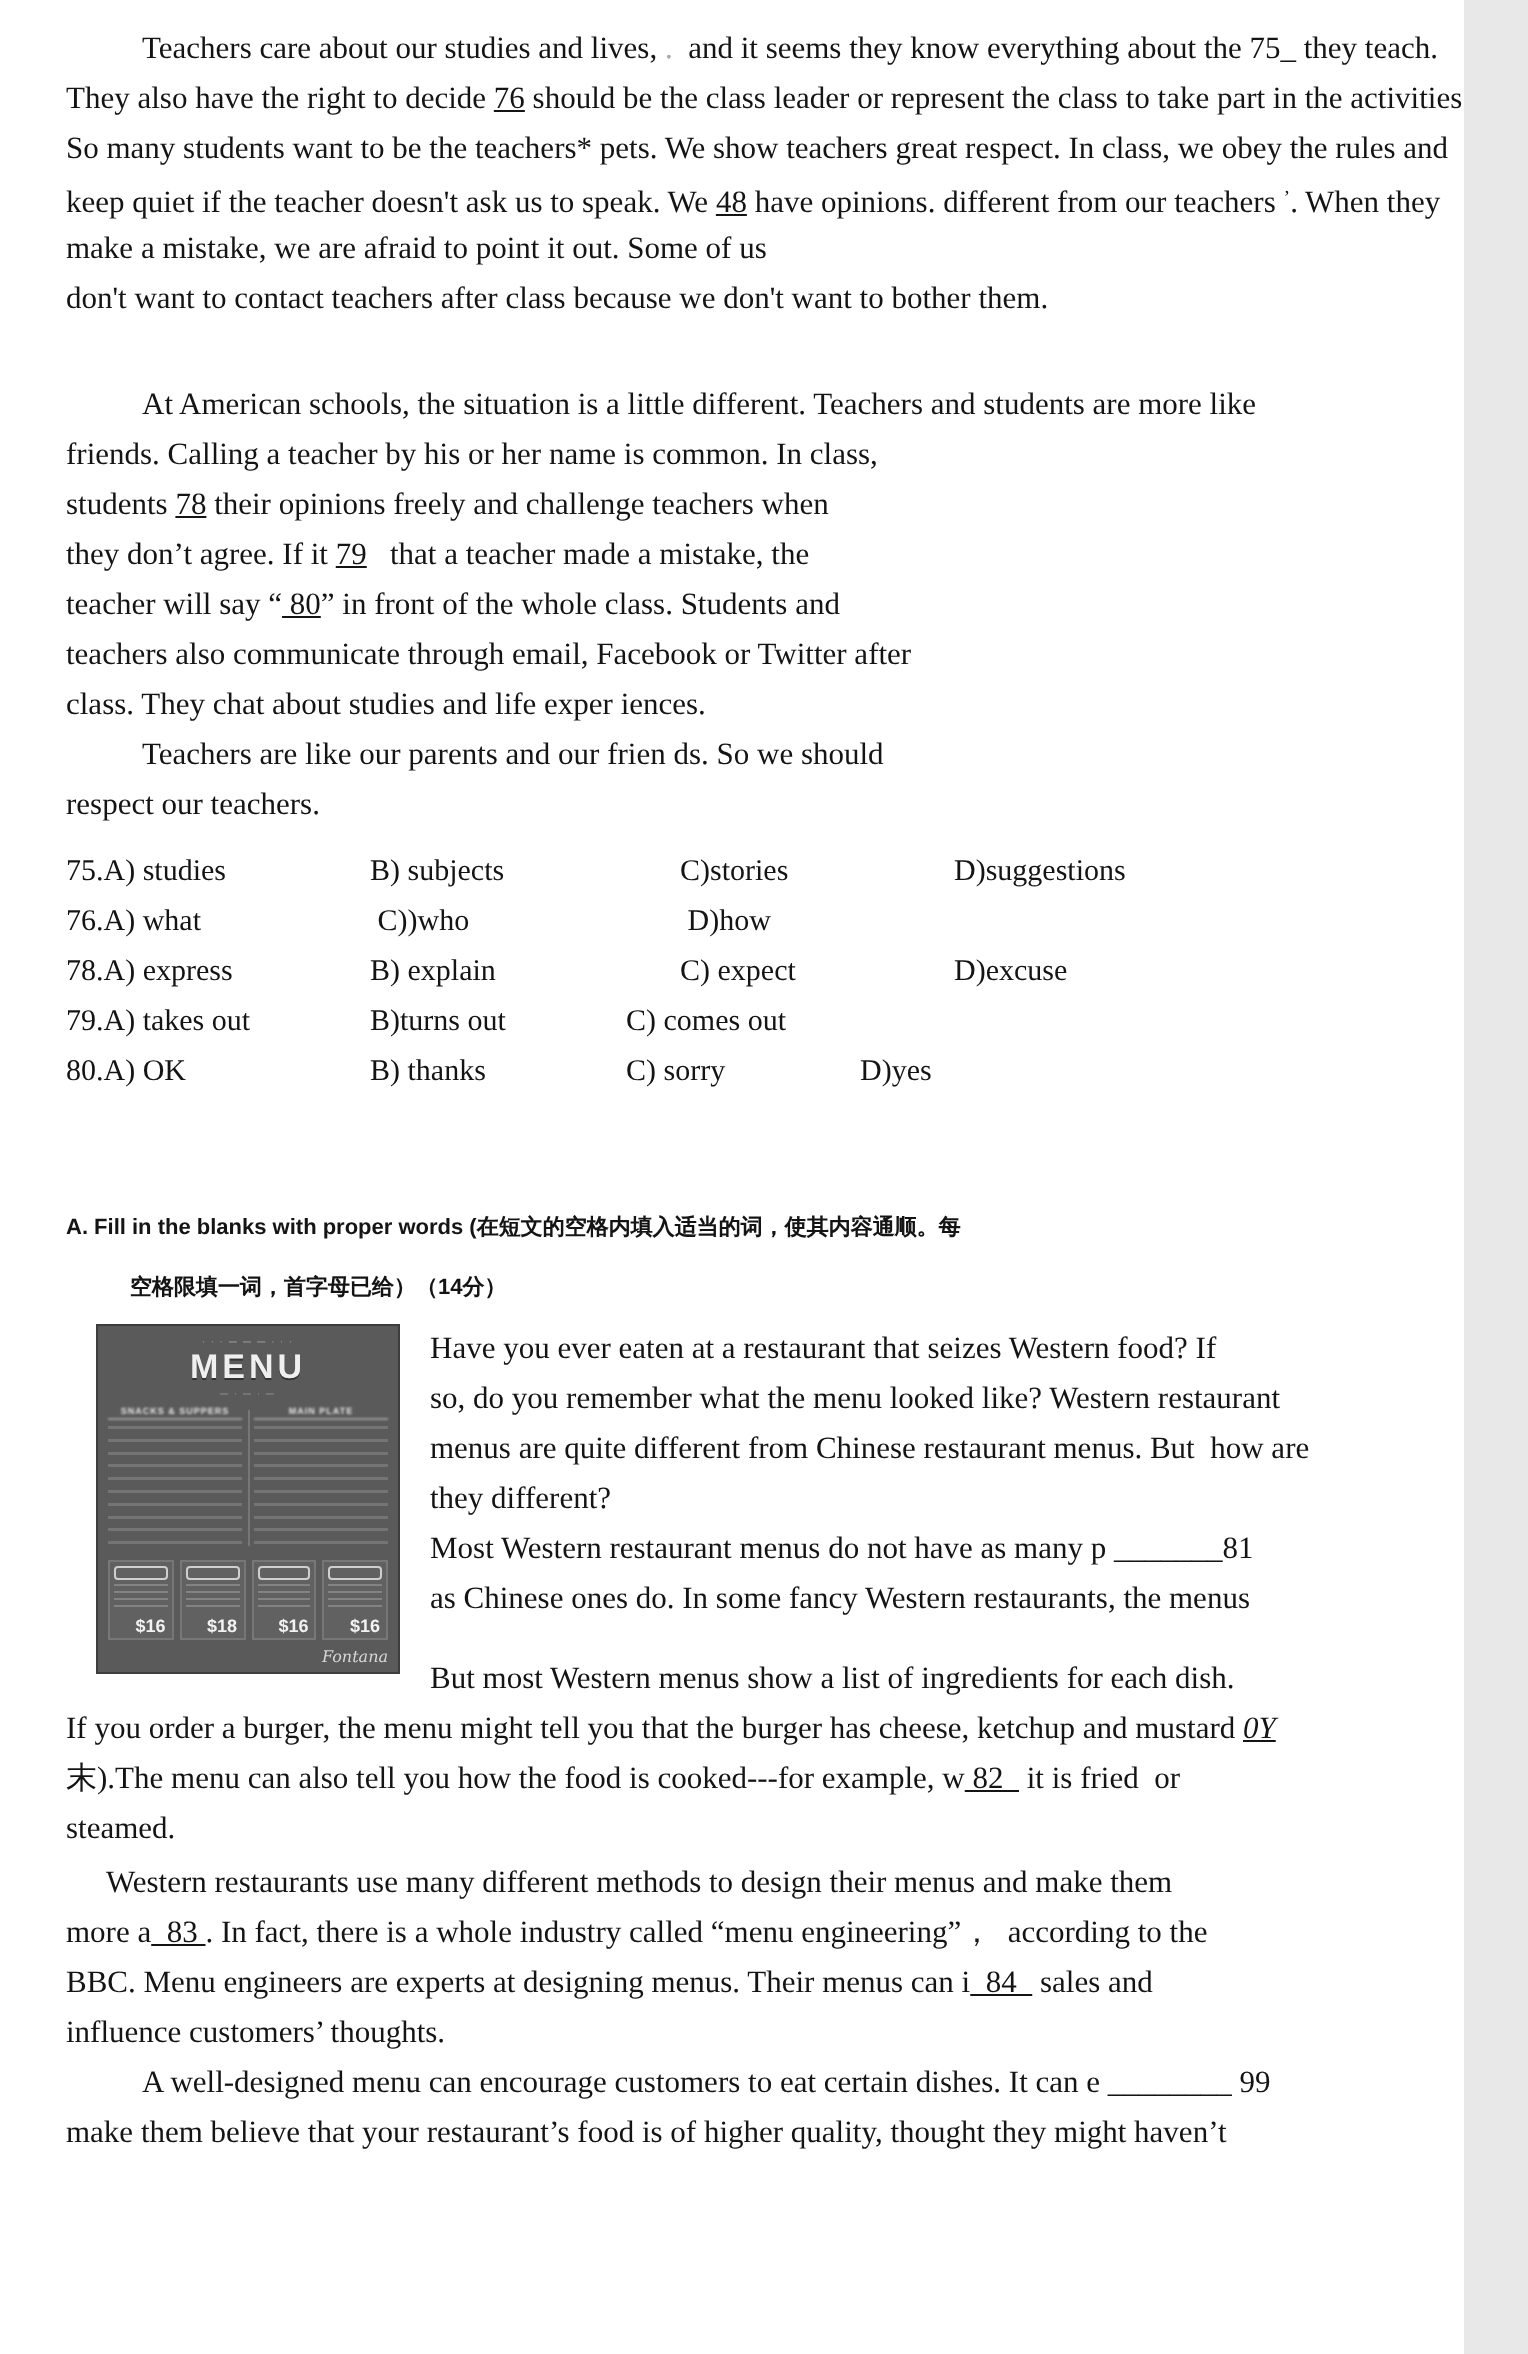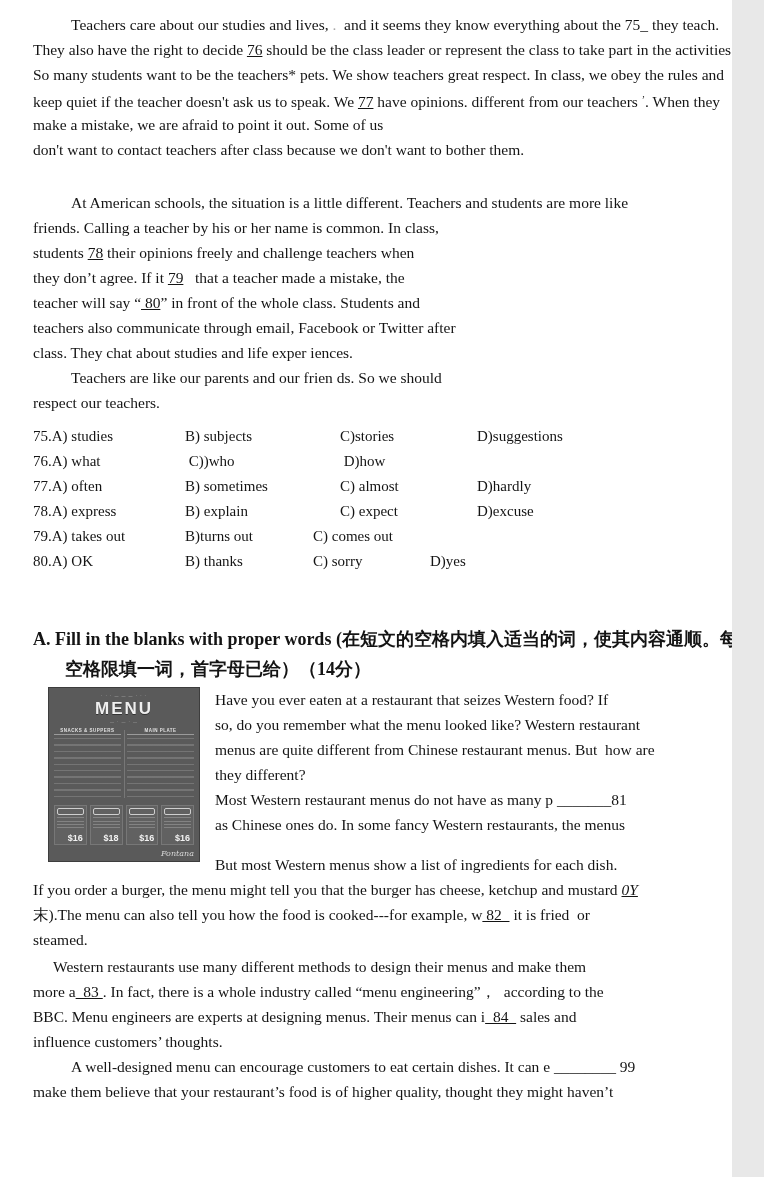--- a/index.html
+++ b/index.html
@@ -21,21 +21,21 @@
   .i{font-style:italic;}
   .sup{vertical-align:4px;font-size:10px;}
   .dim{color:#a9a9a9;}
   
   .orow{display:grid;grid-template-columns:152px 155px 137px auto;height:25px;line-height:25px;font-size:15px;white-space:pre;}
   .orow.shift{grid-template-columns:152px 128px 117px auto;}
   #options{margin-top:9px;}
   #para2{margin-top:28px;}
   
   #sec-head{margin-top:50px;}
-  #sec-head .hline{height:30px;line-height:30px;font-family:Liberation Serif, serif;font-weight:bold;font-size:18px;white-space:pre;}
+  #sec-head .hline{height:30px;line-height:30px;font-family:Liberation Sans, sans-serif;font-weight:bold;font-size:11px;white-space:pre;}
   #sec-head .hline.h2{padding-left:32px;}
   
   #menu-sec{margin-top:3px;}
   .menu-img{
     float:left;width:152px;height:175px;
     margin:0 15px 0 15px;
     background:#5a5a5a;
     border:1px solid #3d3d3d;
     box-sizing:border-box;
     padding:5px 5px 3px 5px;
@@ -60,21 +60,21 @@
 </style>
 </head>
 <body>
 
 <div class="page">
 
   <div id="para1">
       <div class="tline ind1"><span>Teachers care about our studies and lives, </span><span class="dim">.</span><span>  and it seems they know everything about the 75_ they teach.</span></div>
       <div class="tline"><span>They also have the right to decide </span><span class="u">76</span><span> should be the class leader or represent the class to take part in the activities.</span></div>
       <div class="tline"><span>So many students want to be the teachers* pets. We show teachers great respect. In class, we obey the rules and</span></div>
-      <div class="tline"><span>keep quiet if the teacher doesn't ask us to speak. We </span><span class="u">77</span><span> have opinions. different from our teachers </span><span class="sup">ʼ</span><span>. When they</span></div>
+      <div class="tline"><span>keep quiet if the teacher doesn't ask us to speak. We </span><span class="u">48</span><span> have opinions. different from our teachers </span><span class="sup">ʼ</span><span>. When they</span></div>
       <div class="tline"><span>make a mistake, we are afraid to point it out. Some of us</span></div>
       <div class="tline"><span>don't want to contact teachers after class because we don't want to bother them.</span></div>
     </div>
 
   <div id="para2">
       <div class="tline ind1"><span>At American schools, the situation is a little different. Teachers and students are more like</span></div>
       <div class="tline"><span>friends. Calling a teacher by his or her name is common. In class,</span></div>
       <div class="tline"><span>students </span><span class="u">78</span><span> their opinions freely and challenge teachers when</span></div>
       <div class="tline"><span>they don’t agree. If it </span><span class="u">79</span><span>   that a teacher made a mistake, the</span></div>
       <div class="tline"><span>teacher will say “</span><span class="u"> 80</span><span>” in front of the whole class. Students and</span></div>
@@ -83,23 +83,20 @@
       <div class="tline ind1"><span>Teachers are like our parents and our frien ds. So we should</span></div>
       <div class="tline"><span>respect our teachers.</span></div>
     </div>
 
   <div id="options">
     <div class="orow">
       <span>75.A) studies</span><span>B) subjects</span><span>C)stories</span><span>D)suggestions</span>
     </div>
     <div class="orow">
       <span>76.A) what</span><span> C))who</span><span> D)how</span>
-    </div>
-    <div class="orow">
-      <span>77.A) often</span><span>B) sometimes</span><span>C) almost</span><span>D)hardly</span>
     </div>
     <div class="orow">
       <span>78.A) express</span><span>B) explain</span><span>C) expect</span><span>D)excuse</span>
     </div>
     <div class="orow shift">
       <span>79.A) takes out</span><span>B)turns out</span><span>C) comes out</span>
     </div>
     <div class="orow shift">
       <span>80.A) OK</span><span>B) thanks</span><span>C) sorry</span><span>D)yes</span>
     </div>

